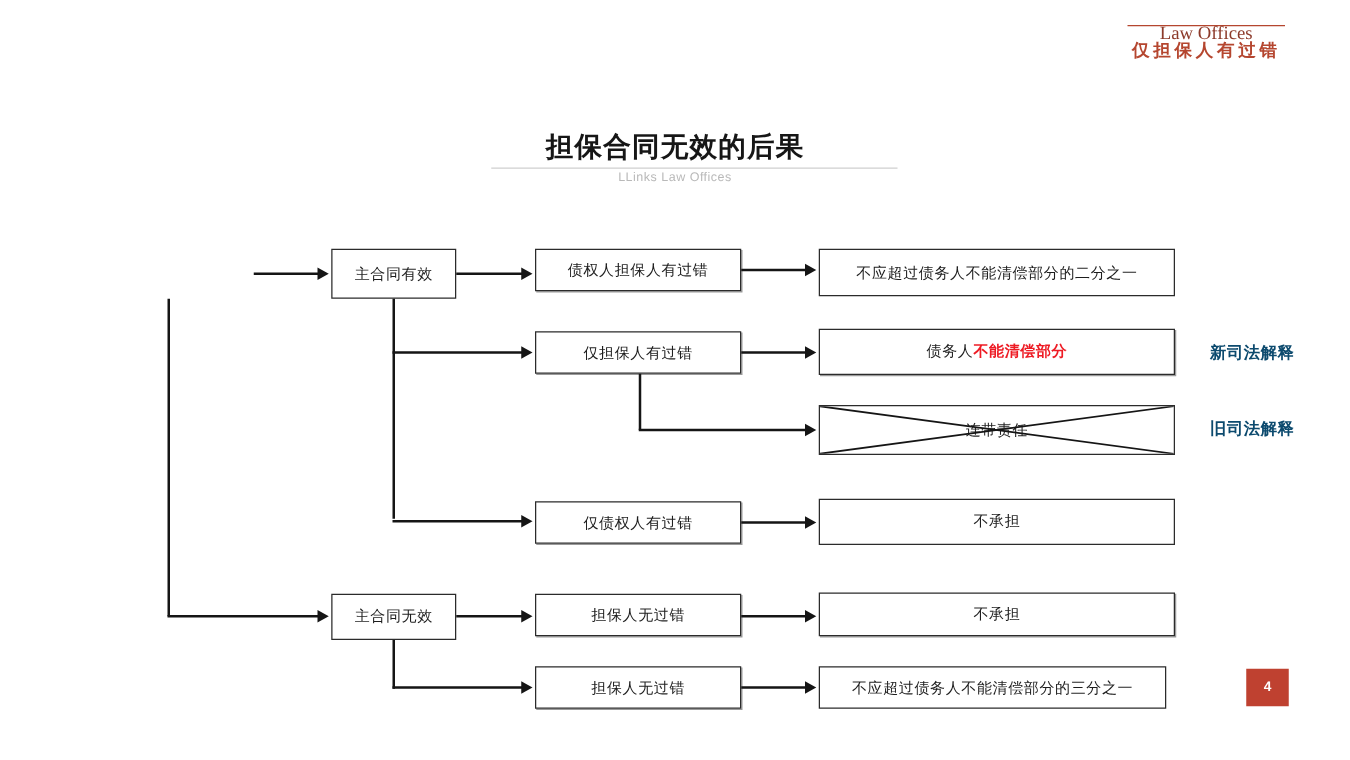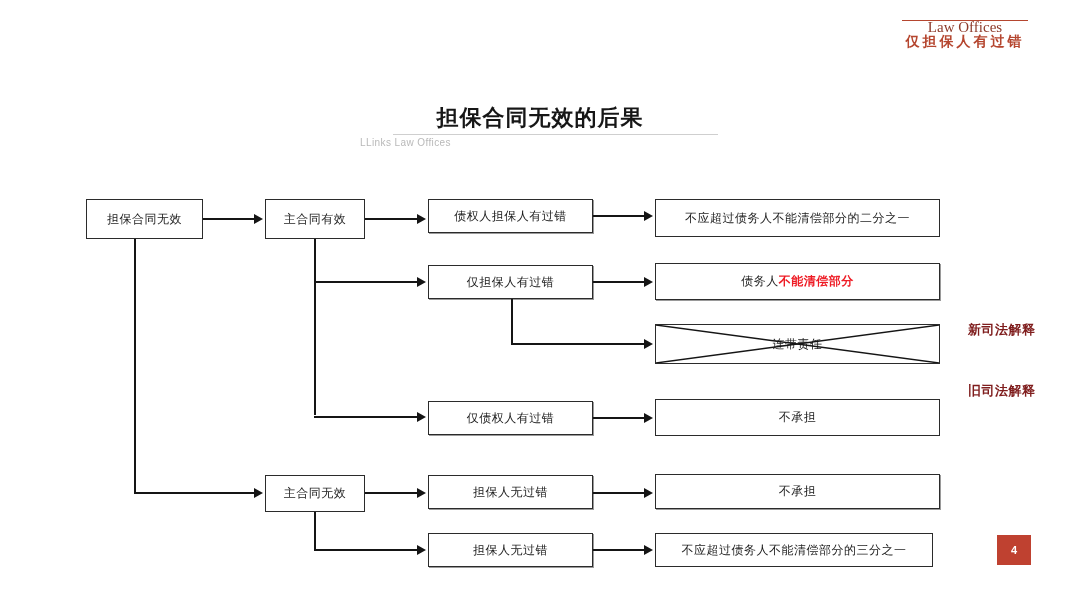--- a/index.html
+++ b/index.html
@@ -80,20 +80,21 @@
     top: 134px;
     width: 325px;
     height: 1px;
     background: #cfcfcf;
   }
   .title-sub {
     position: absolute;
     left: 360px;
     top: 137px;
     width: 360px;
+    text-align: center;
     font-size: 10px;
     color: #b9b9b9;
     letter-spacing: 0.4px;
   }
 
   
   .col-header {
     position: absolute;
     left: 676px;
     top: 157px;
@@ -170,24 +171,23 @@
     border-top: 5px solid transparent;
     border-bottom: 5px solid transparent;
     border-left: 9px solid #151515;
   }
 
   
   .annot {
     position: absolute;
     font-size: 13px;
     font-weight: bold;
-    color: #7f1d1d;
+    color: #0c4a6e;
     letter-spacing: 0.5px;
     white-space: nowrap;
-    margin-top: 48px;
   }
 
   
   .pagenum {
     position: absolute;
     left: 997px;
     top: 535px;
     width: 34px;
     height: 30px;
     background: #bf4130;
@@ -208,21 +208,20 @@
     <div class="logo-rule"></div>
     <span class="logo-sub">Law Offices</span>
     <span class="logo-cn">仅担保人有过错</span>
   </div>
 
   <div class="title">担保合同无效的后果</div>
   <div class="title-rule"></div>
   <div class="title-sub">LLinks Law Offices</div>
 
 
-  <div class="node" style="left:86px;  top:199px; width:117px; height:40px;">担保合同无效</div>
 
   <div class="node" style="left:265px; top:199px; width:100px; height:40px;">主合同有效</div>
 
   <div class="node shadow" style="left:428px; top:199px; width:165px; height:34px;">债权人担保人有过错</div>
 
   <div class="node" style="left:655px; top:199px; width:285px; height:38px;">不应超过债务人不能清偿部分的二分之一</div>
 
   <div class="node shadow" style="left:428px; top:265px; width:165px; height:34px;">仅担保人有过错</div>
 
   <div class="node shadow" style="left:655px; top:263px; width:285px; height:37px;">

